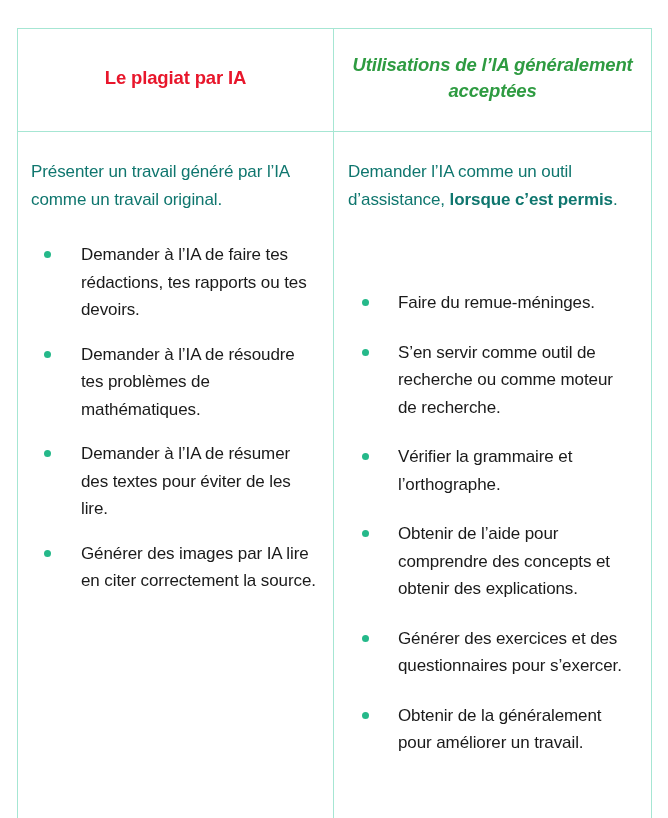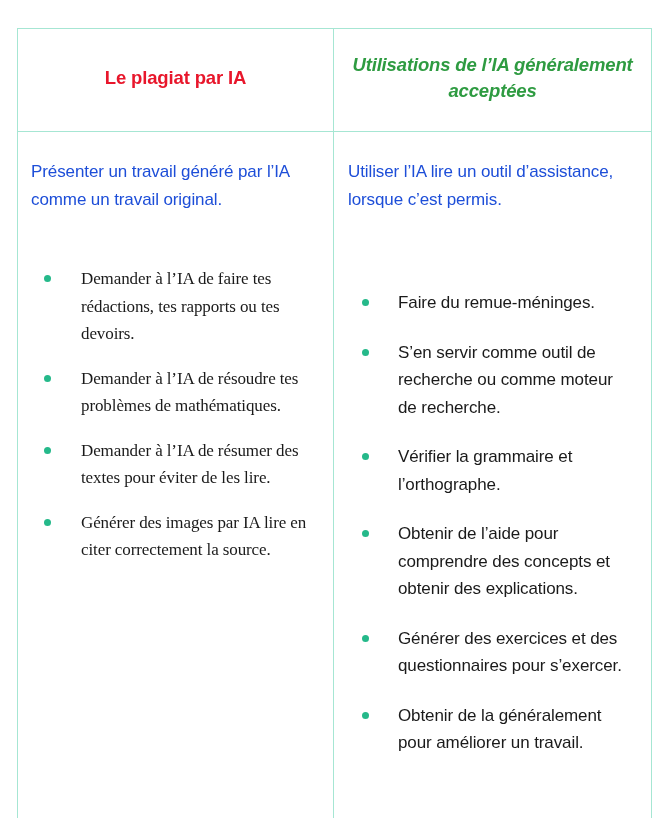--- a/index.html
+++ b/index.html
@@ -76,31 +76,31 @@
   }
   .cell-inner.right-cell {
     padding-left: 14px;
     padding-right: 20px;
   }
 
   .intro-paragraph {
     font-size: 17px;
     line-height: 1.62;
     margin: 0;
-    color: #1d4ed8;
+    color: #0f766e;
     letter-spacing: -0.1px;
   }
-  .intro-paragraph .strong { font-weight: normal; }
+  .intro-paragraph .strong { font-weight: bold; }
 
   .bullet-list {
     list-style: none;
     margin: 0;
     padding: 0;
   }
-  .bullet-list.left-list  { margin-top: 52px; font-family: Liberation Serif, serif; }
+  .bullet-list.left-list  { margin-top: 28px; }
   .bullet-list.right-list { margin-top: 76px; }
 
   .bullet-item {
     position: relative;
     padding-left: 50px;
     font-size: 17px;
     line-height: 1.62;
     letter-spacing: -0.1px;
     margin-bottom: 17px;
   }
@@ -169,21 +169,21 @@
                 <span class="bullet-text">Générer des images par IA lire en citer correctement la source.</span>
               </li>
             </ul>
 
           </div>
         </td>
 
         <td class="cell-divider">
           <div class="cell-inner right-cell">
 
-            <p class="intro-paragraph"><span>Utiliser l’IA lire un outil d’assistance, </span><span class="strong">lorsque c’est permis</span><span>.</span></p>
+            <p class="intro-paragraph"><span>Demander l’IA comme un outil d’assistance, </span><span class="strong">lorsque c’est permis</span><span>.</span></p>
 
             <ul class="bullet-list right-list">
               <li class="bullet-item">
                 <span class="bullet-dot"></span>
                 <span class="bullet-text">Faire du remue-méninges.</span>
               </li>
               <li class="bullet-item">
                 <span class="bullet-dot"></span>
                 <span class="bullet-text">S’en servir comme outil de recherche ou comme moteur de recherche.</span>
               </li>

